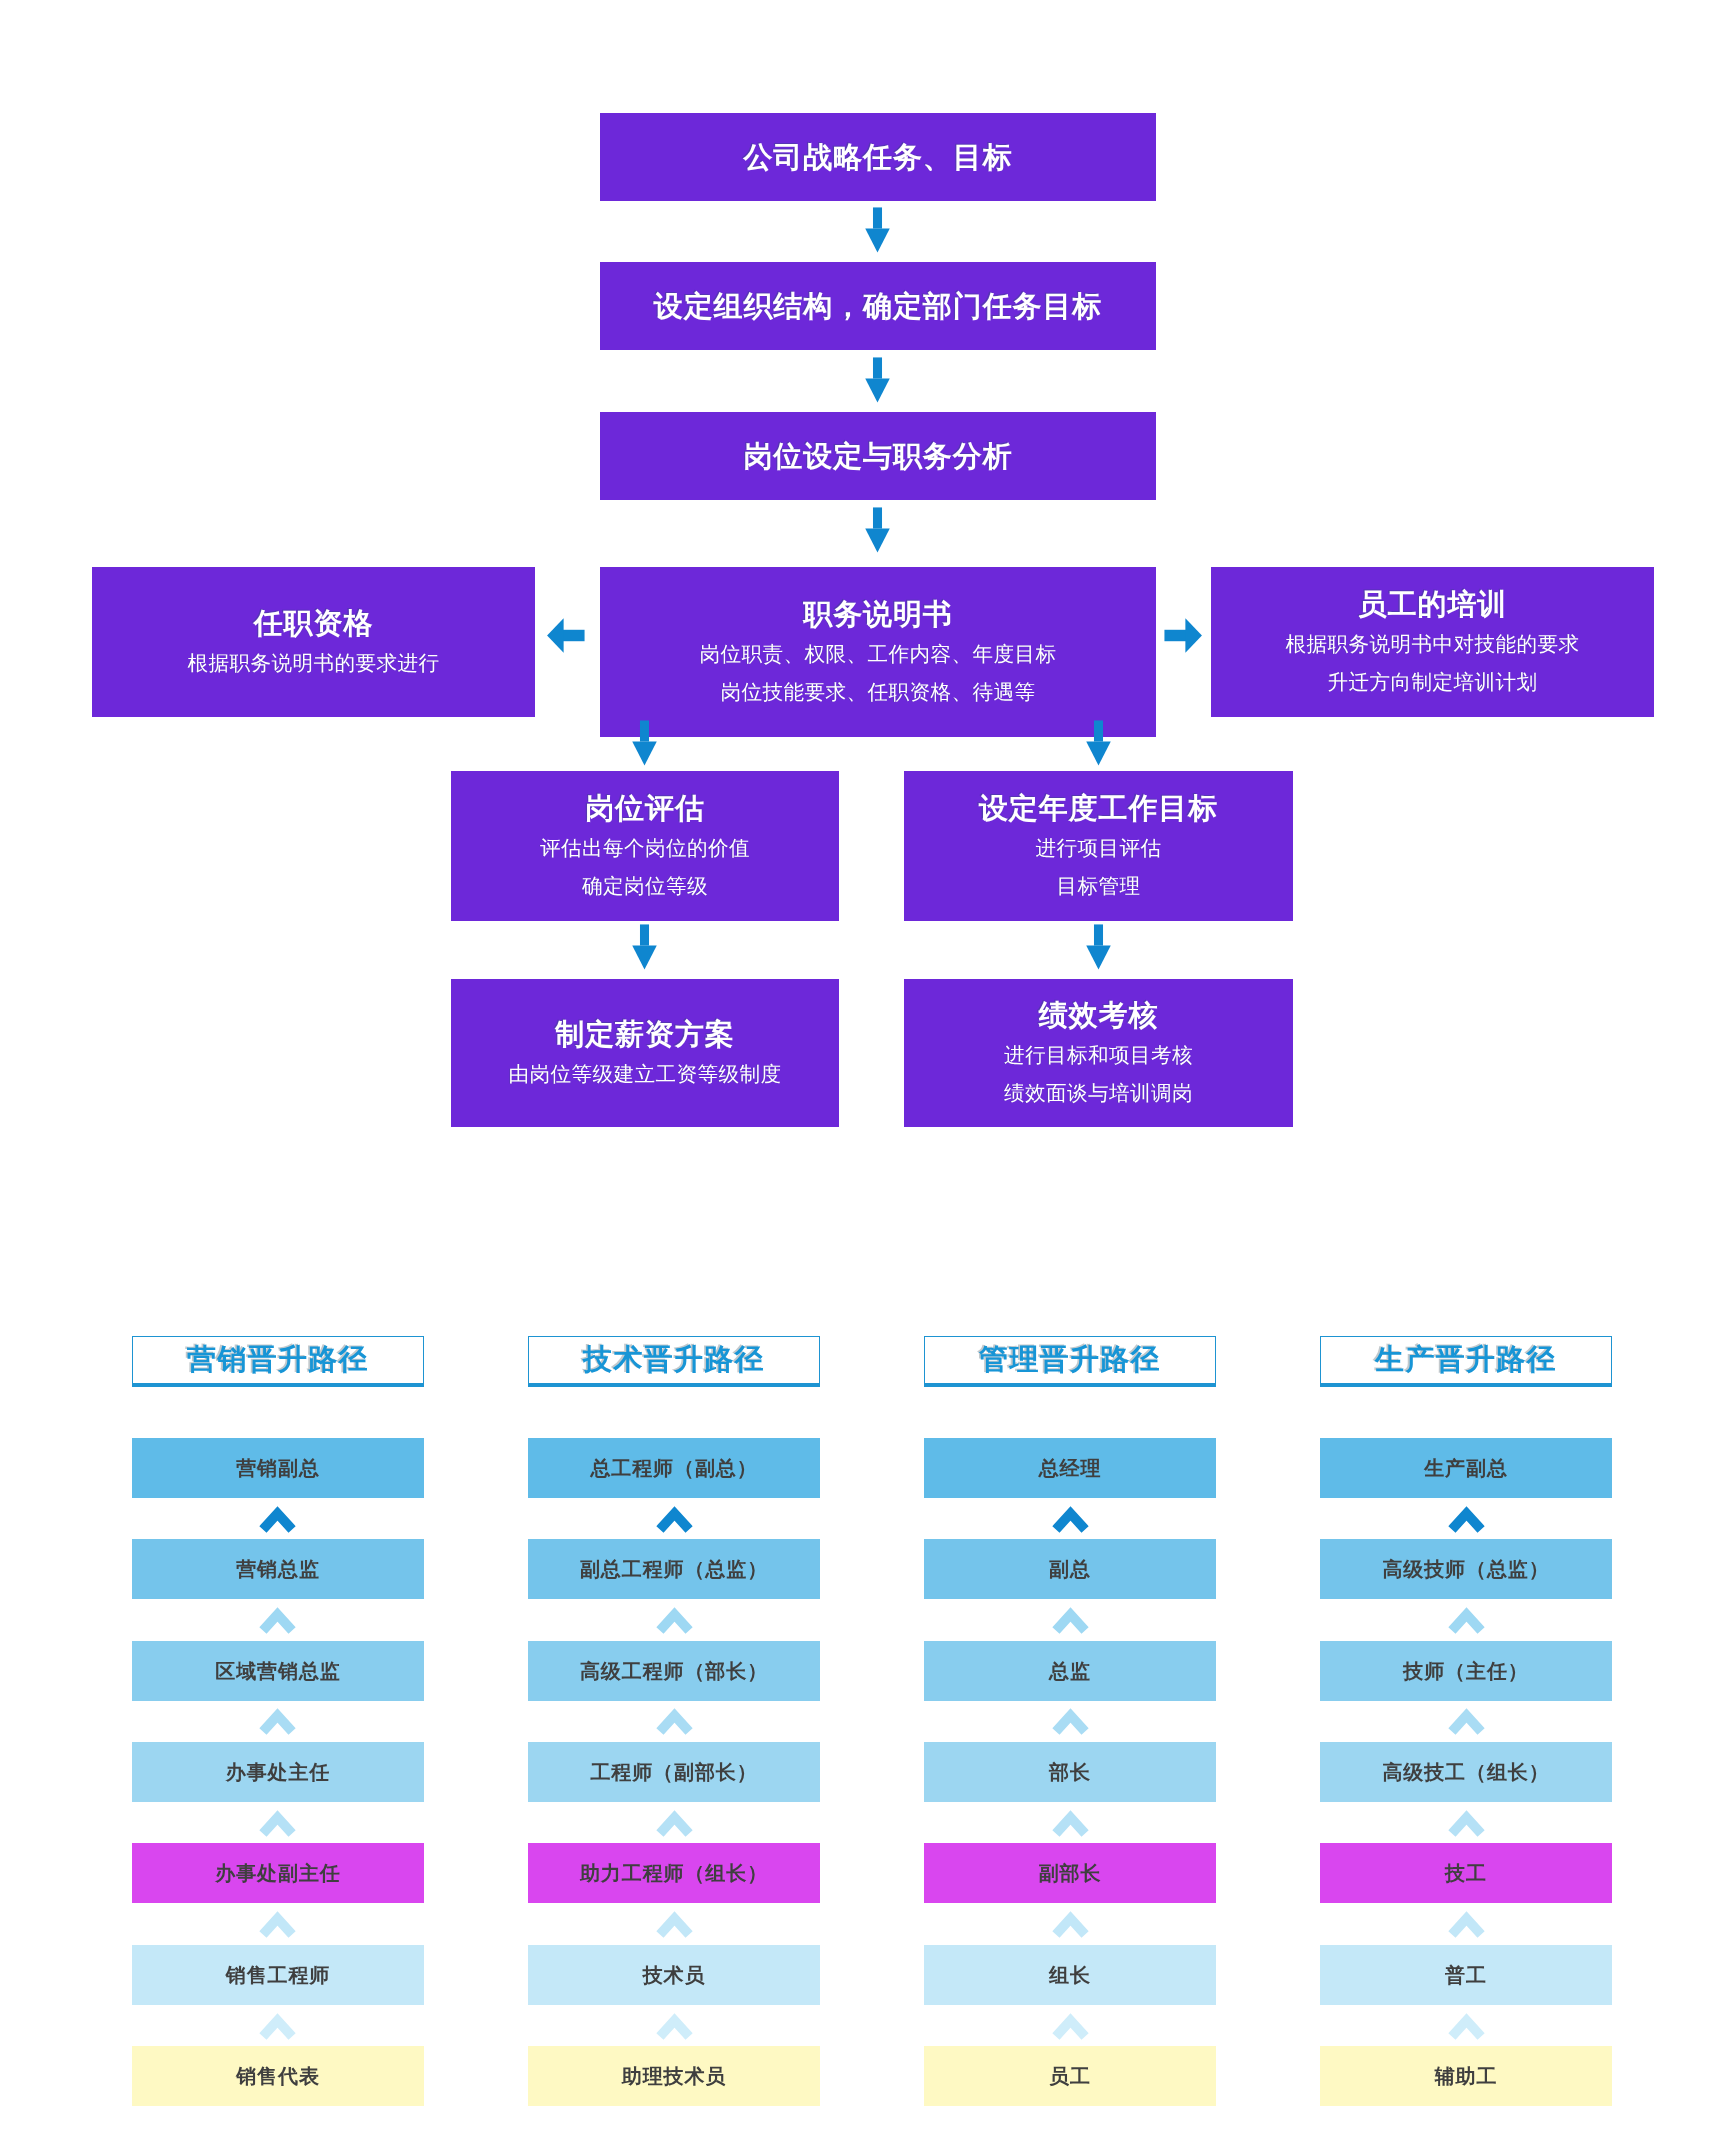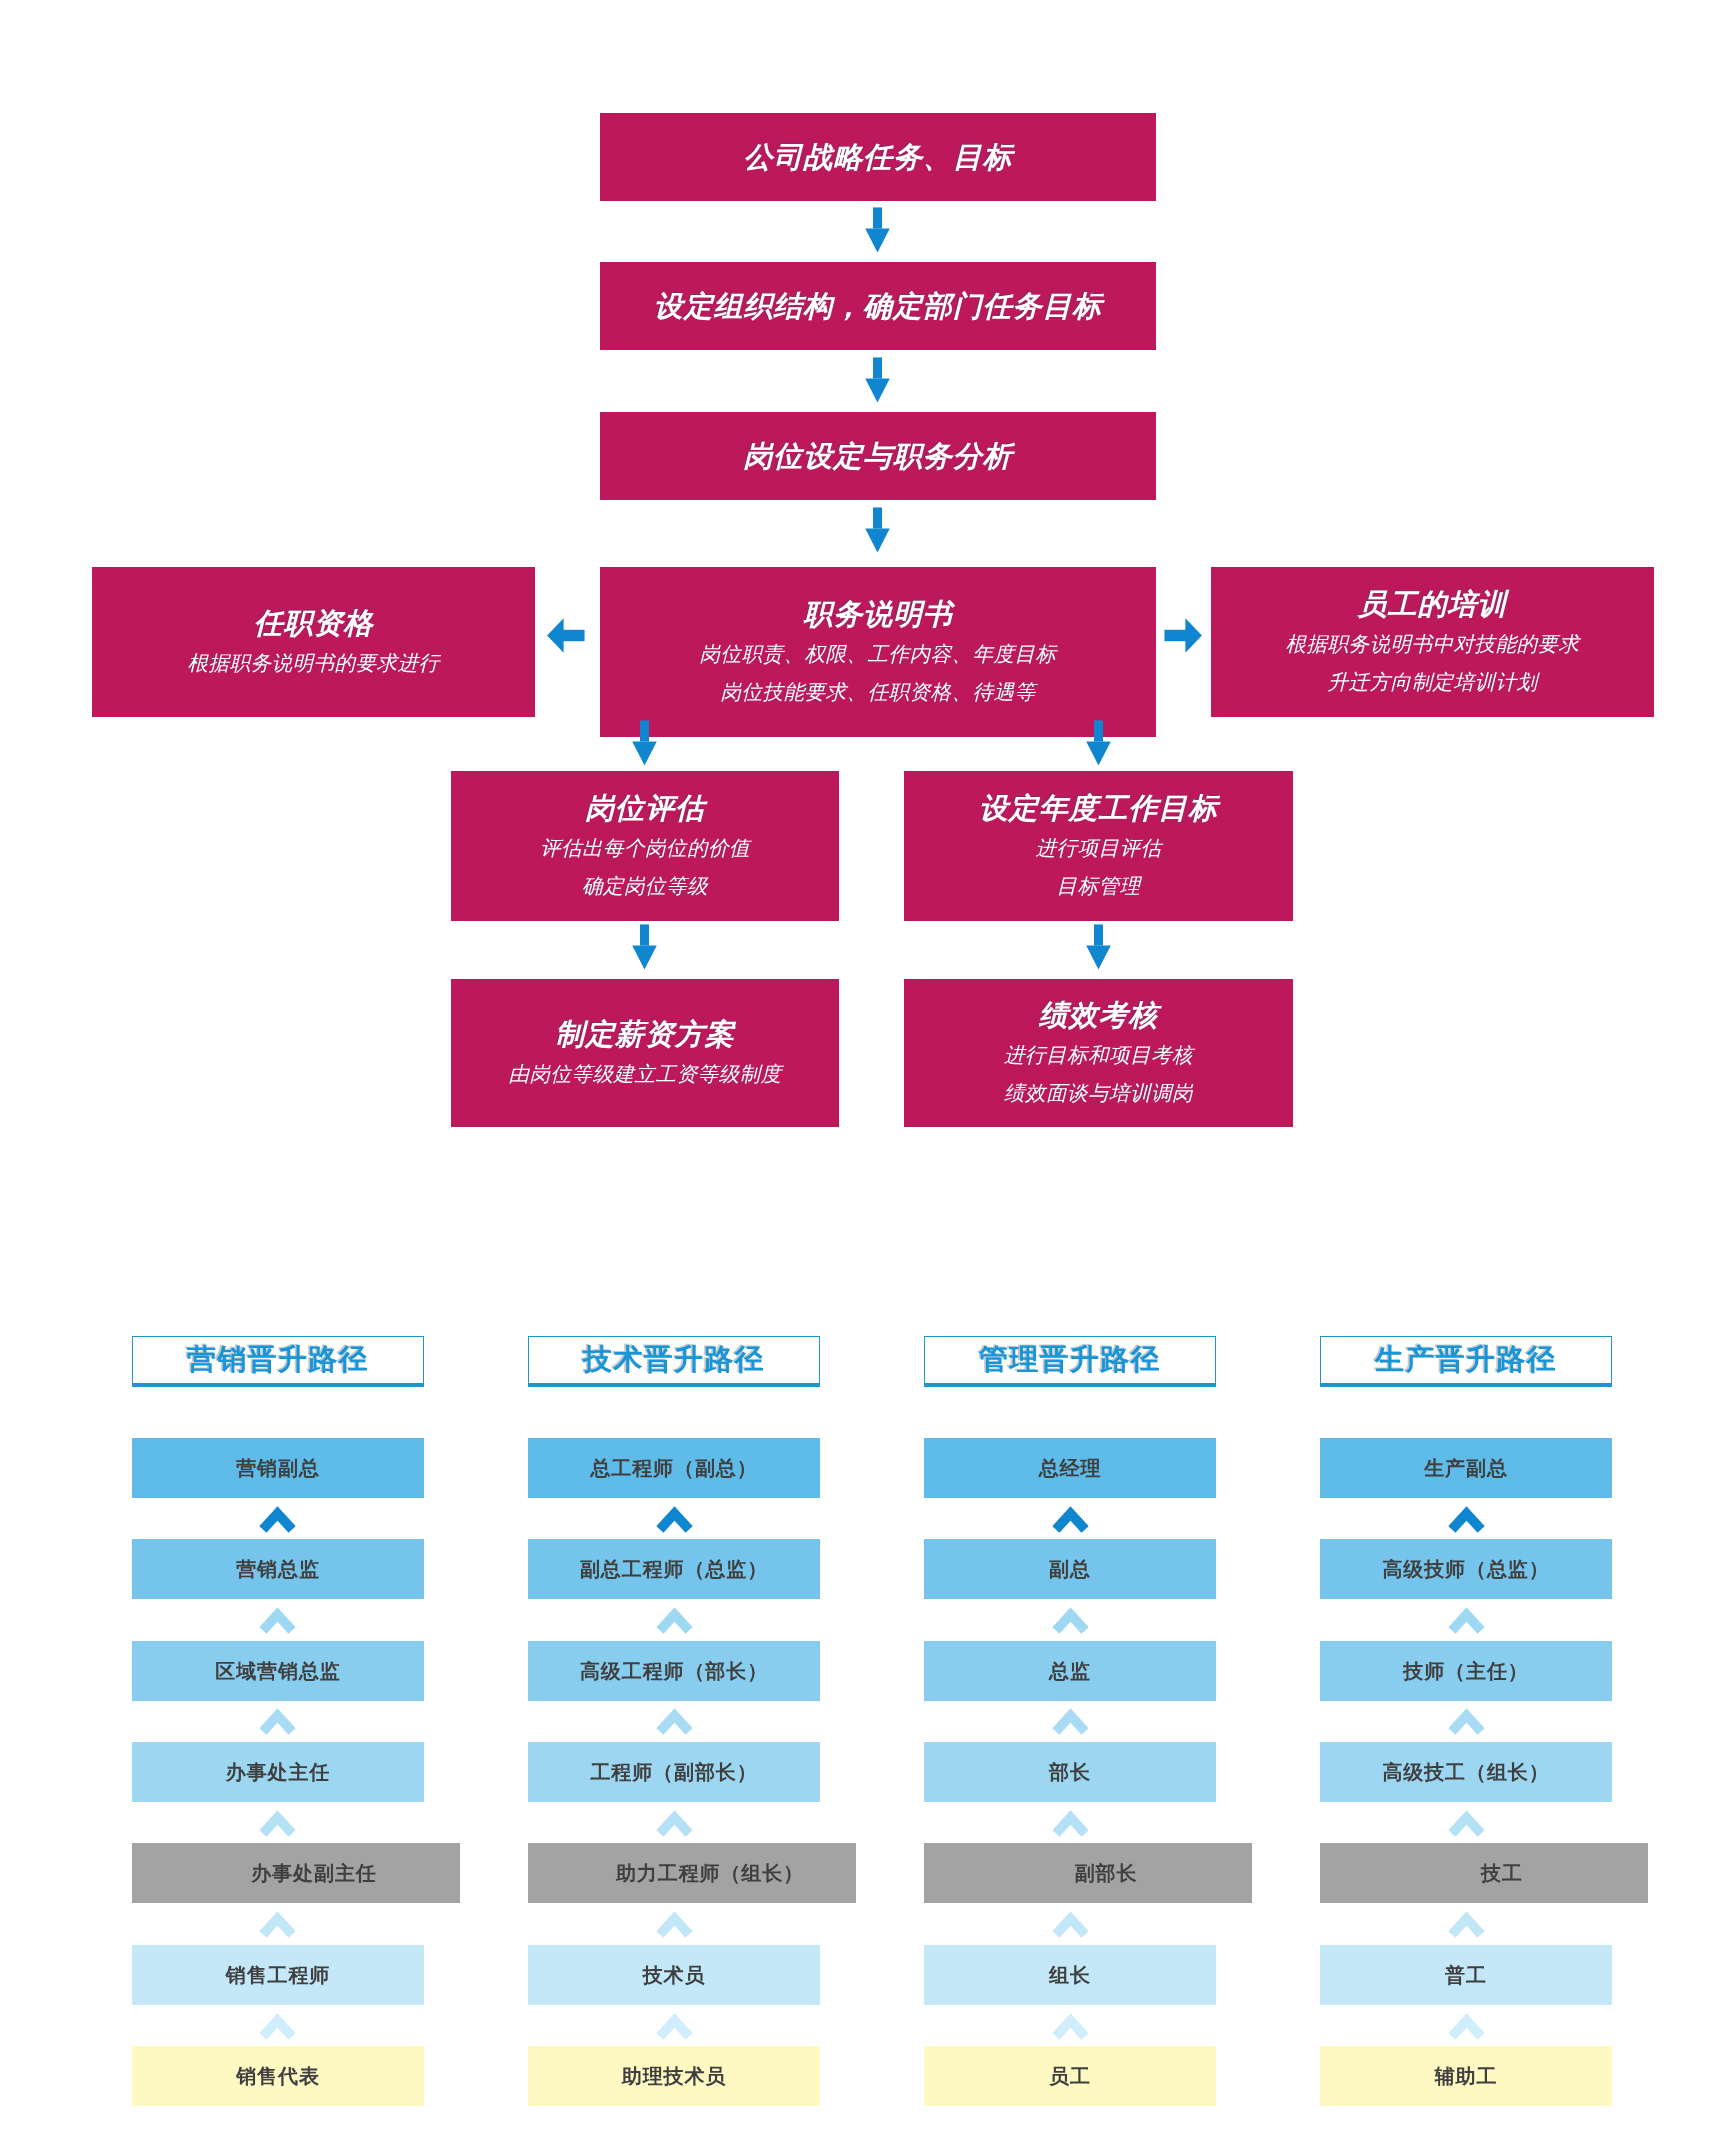--- a/index.html
+++ b/index.html
@@ -2,23 +2,23 @@
 <html style="font-size:7.2px"><head>
 <meta charset="utf-8">
 <style>
   html,body{margin:0;padding:0;background:#ffffff;}
   .canvas{
     position:relative;width:1724px;height:2151px;background:#ffffff;overflow:hidden;
     font-family:"Liberation Sans","DejaVu Sans",sans-serif;
   }
   
   .fbox{
-    position:absolute;background:#be185d;color:#ffffff;
+    position:absolute;background:#6d28d9;color:#ffffff;
     display:flex;flex-direction:column;align-items:center;justify-content:center;
-    text-align:center;row-gap:7.2px;font-style:italic;
+    text-align:center;row-gap:7.2px;
   }
   .ftitle{
     font-size:29px;font-weight:800;line-height:1.25;letter-spacing:0.9px;
     text-shadow:-1.3px -0.9px 0 rgba(40,80,110,0.35);
   }
   .fline{
     font-size:20.6px;font-weight:500;line-height:1.5;letter-spacing:0.4px;
     text-shadow:-0.9px -0.4px 0 rgba(40,80,110,0.3);
   }
   
@@ -29,21 +29,21 @@
     position:absolute;background:#ffffff;border:1.8px solid #1e94d2;border-bottom:4.5px solid #1e94d2;
     display:flex;align-items:center;justify-content:center;box-sizing:border-box;
     color:#1795d6;font-size:29px;font-weight:800;letter-spacing:1.3px;
     text-shadow:-1.8px -1.3px 0 rgba(120,135,145,0.45);
   }
   .pitem{
     position:absolute;display:flex;align-items:center;justify-content:center;
     color:#3f3f3f;font-size:20px;font-weight:700;letter-spacing:0.9px;text-align:center;
   }
   .r0{background:#5fbbe8;} .r1{background:#74c4eb;} .r2{background:#88cdee;}
-  .r3{background:#9cd6f1;} .r4{background:#a3a3a3;padding-left:36px;} .r5{background:#c4e8f8;} .r6{background:#fef9c3;}
+  .r3{background:#9cd6f1;} .r4{background:#d946ef;} .r5{background:#c4e8f8;} .r6{background:#fef9c3;}
   .chev{position:absolute;width:39px;height:28px;}
   .chev svg{display:block;width:100%;height:100%;}
   .v0{color:#0f86cf;} .v1{color:#9ed8f3;} .v2{color:#a9dcf4;}
   .v3{color:#b5e1f6;} .v4{color:#c2e7f8;} .v5{color:#cfedfa;}
   .defs{position:absolute;width:0;height:0;overflow:hidden;}
 </style>
 </head>
 <body>
 
 <svg class="defs" aria-hidden="true">

